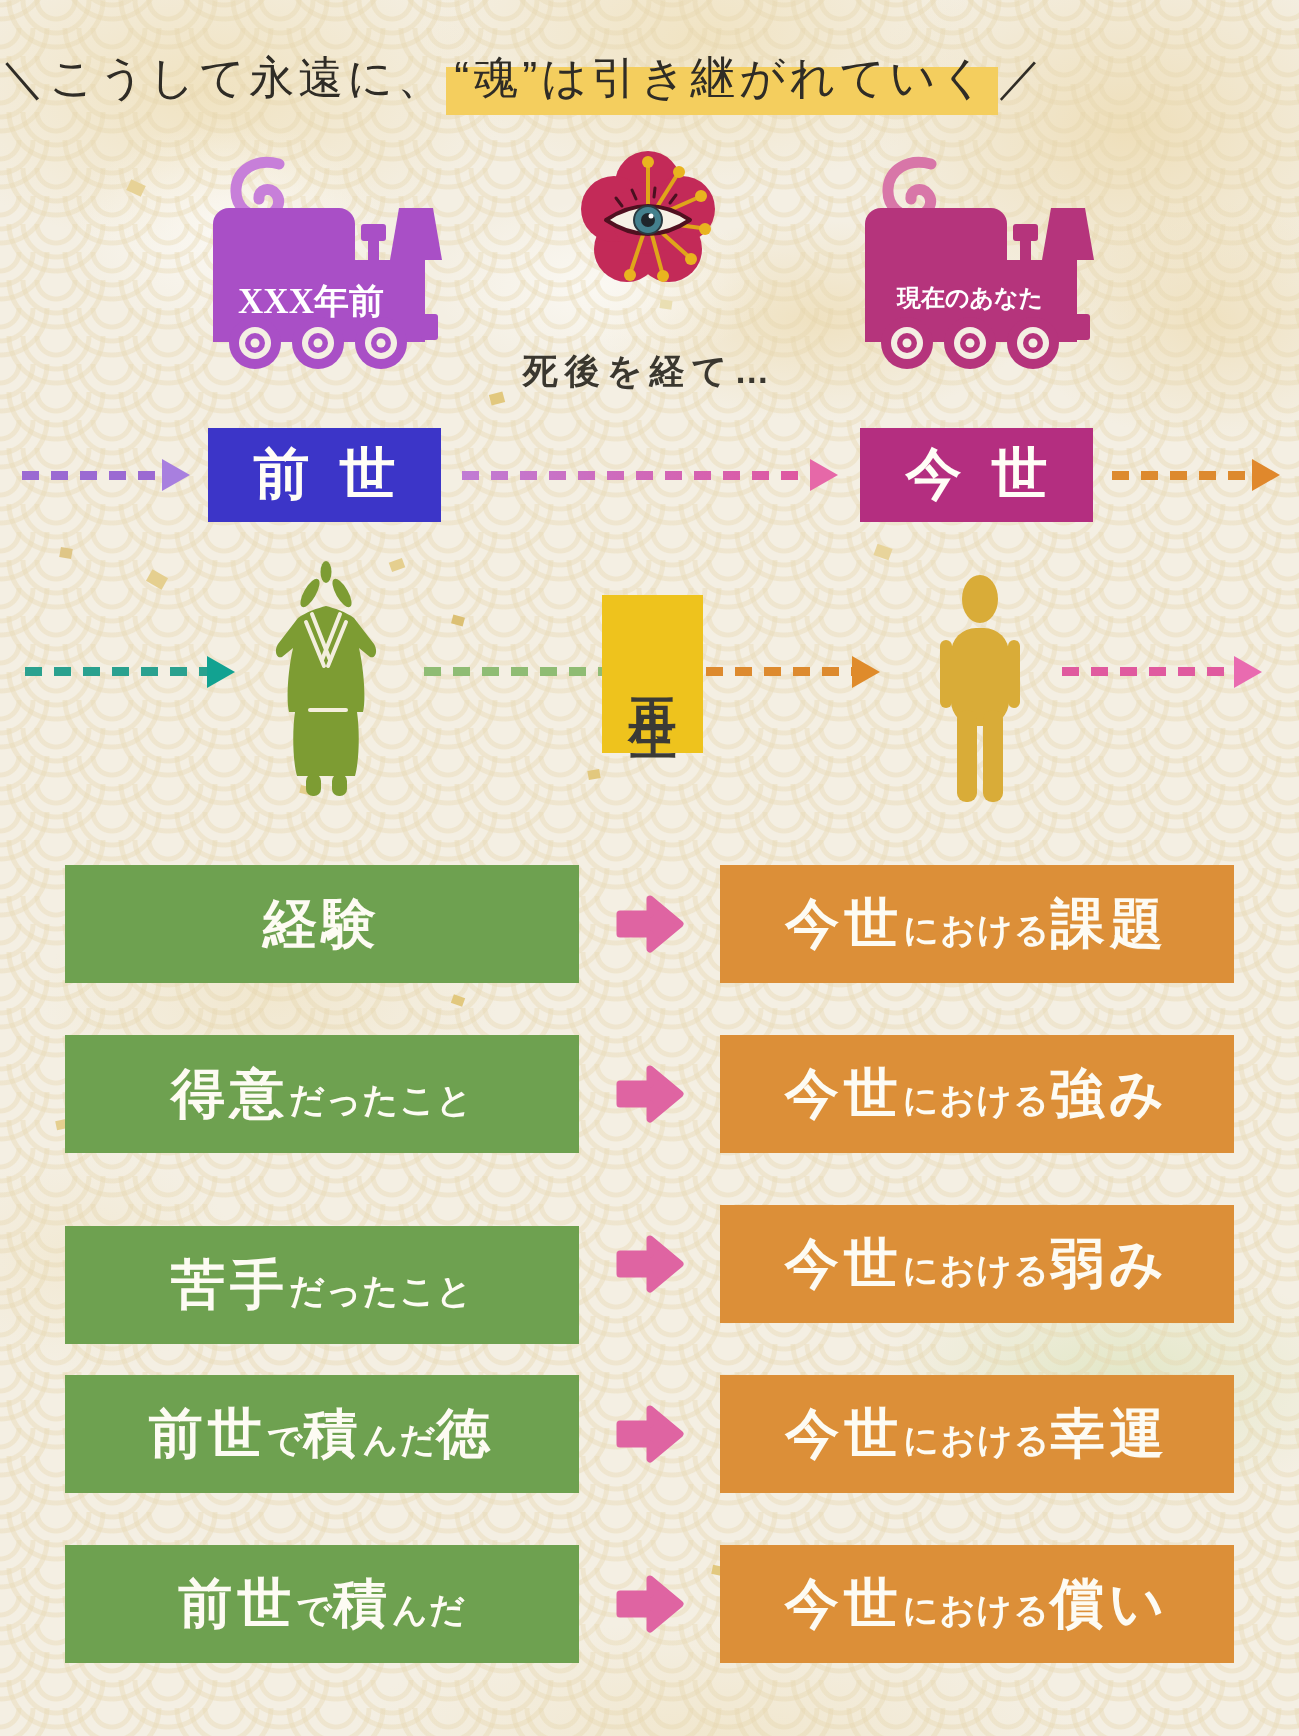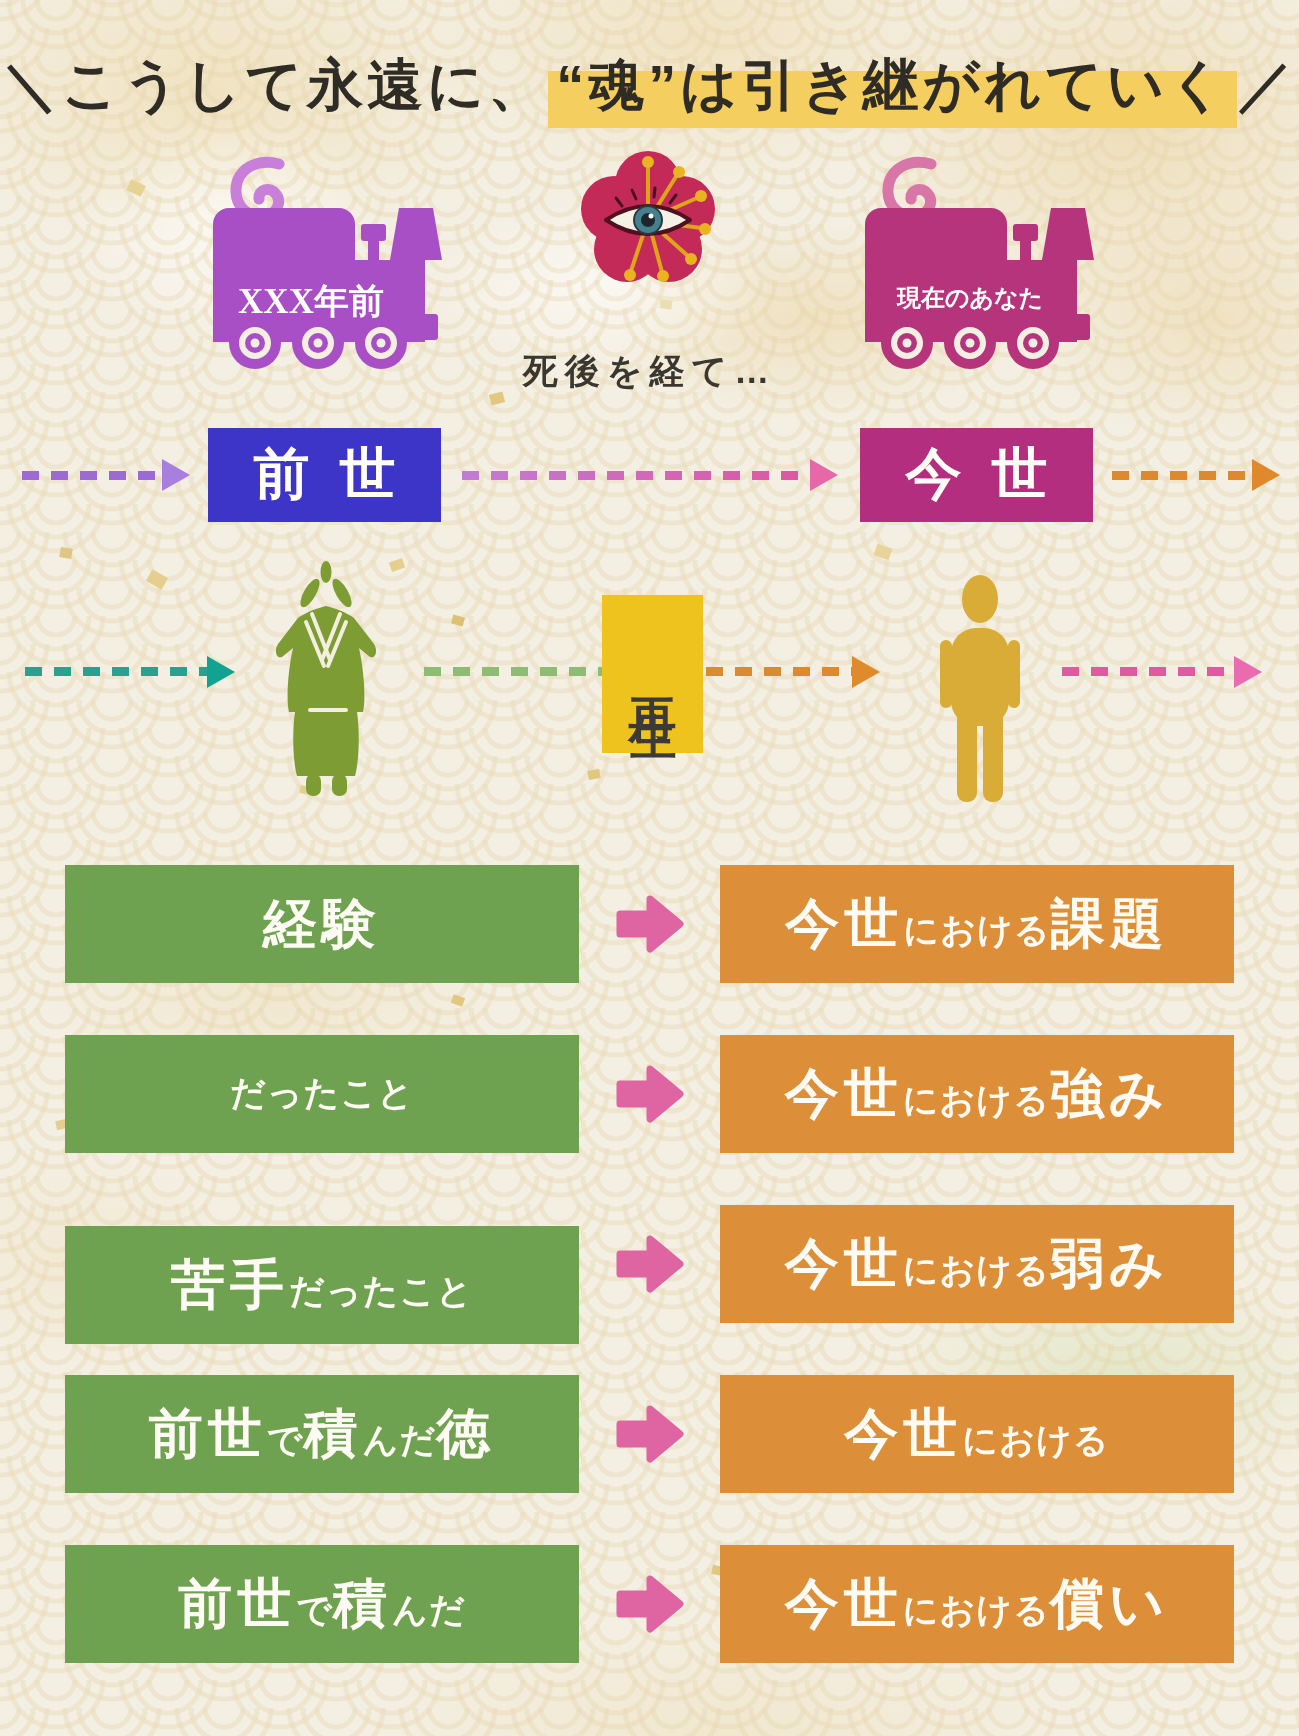--- a/index.html
+++ b/index.html
@@ -9,21 +9,21 @@
   
   #pattern{position:absolute;inset:0;opacity:.75;pointer-events:none;
     background-image:
       radial-gradient(circle at 50% 0,rgba(228,211,168,0) 0 16px,rgba(228,211,168,.45) 17px 21px,rgba(228,211,168,0) 22px 30px,rgba(228,211,168,.45) 31px 35px,rgba(228,211,168,0) 36px 44px,rgba(228,211,168,.45) 45px 49px,rgba(228,211,168,0) 50px),
       radial-gradient(circle at 50% 0,rgba(228,211,168,0) 0 16px,rgba(228,211,168,.45) 17px 21px,rgba(228,211,168,0) 22px 30px,rgba(228,211,168,.45) 31px 35px,rgba(228,211,168,0) 36px 44px,rgba(228,211,168,.45) 45px 49px,rgba(228,211,168,0) 50px);
     background-size:112px 56px,112px 56px;background-position:0 0,56px 28px;}
   .blob{position:absolute;pointer-events:none;}
   .fleck{position:absolute;display:block;}
 
   
-  #title{position:absolute;left:0;right:0;top:48px;text-align:center;font-size:56px;font-weight:700;
+  #title{position:absolute;left:0;right:0;top:48px;font-size:45px;font-weight:400;
     color:#2f2c26;letter-spacing:4px;white-space:nowrap;}
   #title .hl{background-image:linear-gradient(180deg,rgba(0,0,0,0) 24%,#f4ce5e 24%);padding:0 8px 12px 8px;}
 
   
   .train{position:absolute;width:252px;height:214px;}
   .train-label{position:absolute;color:#fff;text-align:center;font-family:"Liberation Serif","DejaVu Serif",serif;font-weight:600;white-space:nowrap;}
 
   
   #flower{position:absolute;left:570px;top:146px;width:156px;height:144px;}
 
@@ -275,20 +275,21 @@
   <div class="rowbox orange" style="top:865px;">
       <div class="inner">
         <span class="seg seg-big">今世</span>
         <span class="seg seg-small">における</span>
         <span class="seg seg-big">課題</span>
       </div>
     </div>
 
   <div class="rowbox green" style="top:1035px;">
       <div class="inner">
+        <span class="seg seg-big">得意</span>
         <span class="seg seg-small">だったこと</span>
       </div>
     </div>
   <svg class="rowarrow" style="top:1063px;" viewBox="0 0 72 62">
       <path d="M6,21 h30 v-15 l30,25 -30,25 v-15 h-30 z" fill="#df64a2" stroke="#df64a2" stroke-width="7" stroke-linejoin="round"></path>
     </svg>
   <div class="rowbox orange" style="top:1035px;">
       <div class="inner">
         <span class="seg seg-big">今世</span>
         <span class="seg seg-small">における</span>
@@ -322,20 +323,21 @@
         <span class="seg seg-big">徳</span>
       </div>
     </div>
   <svg class="rowarrow" style="top:1403px;" viewBox="0 0 72 62">
       <path d="M6,21 h30 v-15 l30,25 -30,25 v-15 h-30 z" fill="#df64a2" stroke="#df64a2" stroke-width="7" stroke-linejoin="round"></path>
     </svg>
   <div class="rowbox orange" style="top:1375px;">
       <div class="inner">
         <span class="seg seg-big">今世</span>
         <span class="seg seg-small">における</span>
+        <span class="seg seg-big">幸運</span>
       </div>
     </div>
 
   <div class="rowbox green" style="top:1545px;">
       <div class="inner">
         <span class="seg seg-big">前世</span>
         <span class="seg seg-small">で</span>
         <span class="seg seg-big">積</span>
         <span class="seg seg-small">んだ</span>
       </div>

